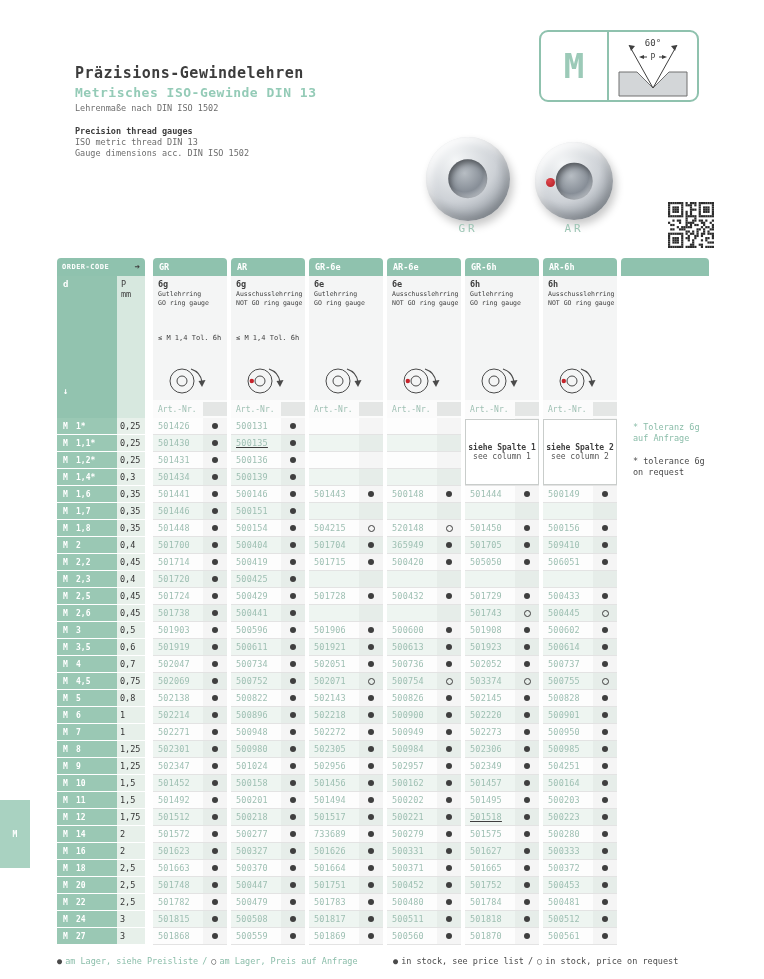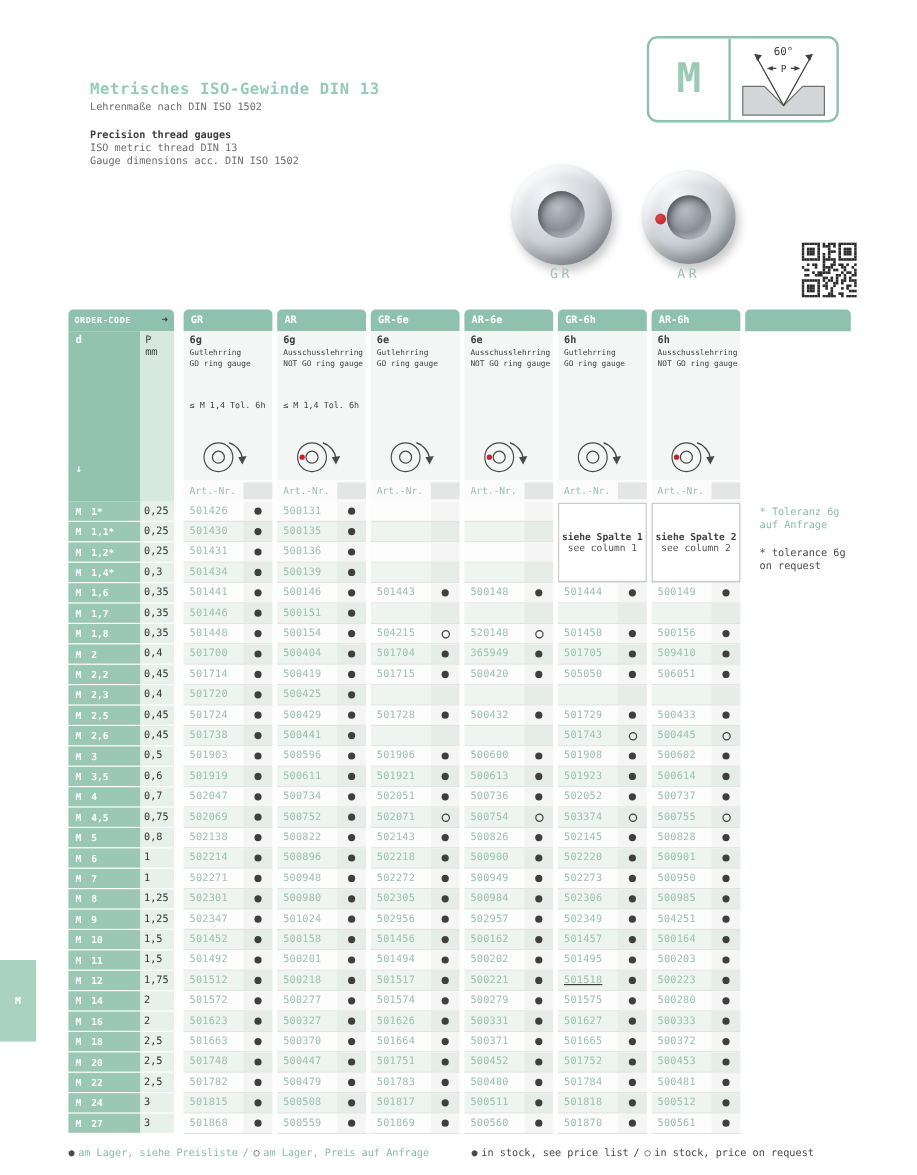--- a/index.html
+++ b/index.html
@@ -96,20 +96,21 @@
   .legend .txt-de{color:#8abda9;}
   .legend .txt-en{color:#4a4a4a;}
   .legend .sep{margin:0 4px;}
 </style>
 </head>
 <body>
 
 <div class="page">
 
   <div class="titles">
+    <div class="t-de">Präzisions-Gewindelehren</div>
     <div class="t-sub">Metrisches ISO-Gewinde DIN 13</div>
     <div class="t-note">Lehrenmaße nach DIN ISO 1502</div>
     <div class="t-en">
       <div class="b">Precision thread gauges</div>
       <div class="r">ISO metric thread DIN 13</div>
       <div class="r">Gauge dimensions acc. DIN ISO 1502</div>
     </div>
   </div>
 
   <div class="m-badge">
@@ -521,21 +522,21 @@
             <span class="pre">M</span>
             <span>1,1*</span>
           </div>
           <div class="pval">0,25</div>
           <div class="dcell row-tint" style="left: 96px;">
             <div class="num">501430</div>
             <div class="dw">
               <span class="dotmark f"></span>
             </div>
           </div>
-          <div class="dcell row-tint" style="left: 174px;">
+          <div class="dcell row-tint" style="left: 174px; text-decoration: underline;">
             <div class="num">500135</div>
             <div class="dw">
               <span class="dotmark f"></span>
             </div>
           </div>
           <div class="dcell row-tint" style="left: 252px;">
             <div class="num"></div>
             <div class="dw"></div>
           </div>
           <div class="dcell row-tint" style="left: 330px;">
@@ -1473,21 +1474,21 @@
               <span class="dotmark f"></span>
             </div>
           </div>
           <div class="dcell row-plain" style="left: 174px;">
             <div class="num">500277</div>
             <div class="dw">
               <span class="dotmark f"></span>
             </div>
           </div>
           <div class="dcell row-plain" style="left: 252px;">
-            <div class="num">501574</div>
+            <div class="num">733689</div>
             <div class="dw">
               <span class="dotmark f"></span>
             </div>
           </div>
           <div class="dcell row-plain" style="left: 330px;">
             <div class="num">500279</div>
             <div class="dw">
               <span class="dotmark f"></span>
             </div>
           </div>

